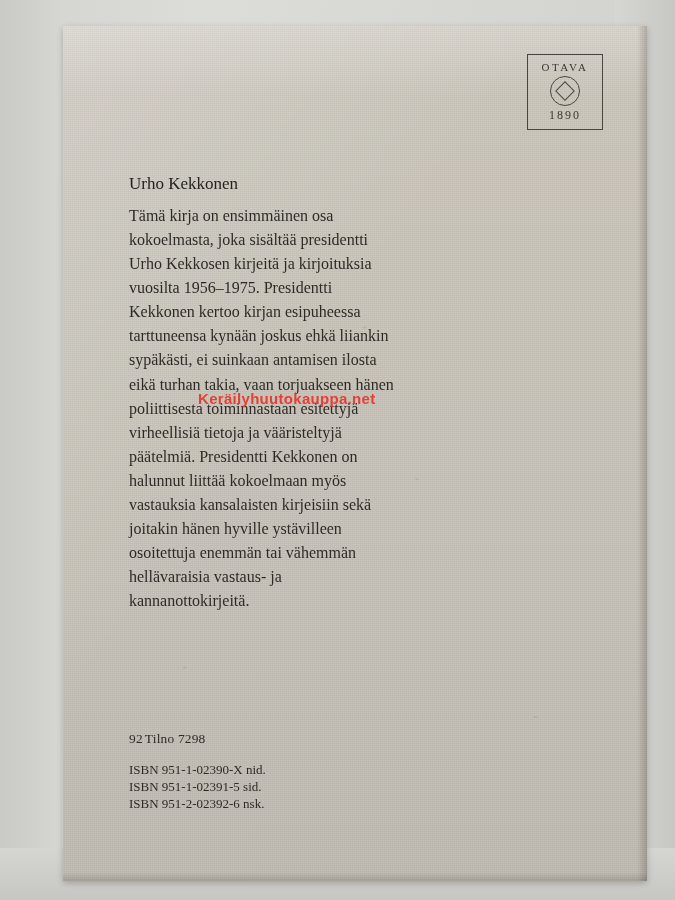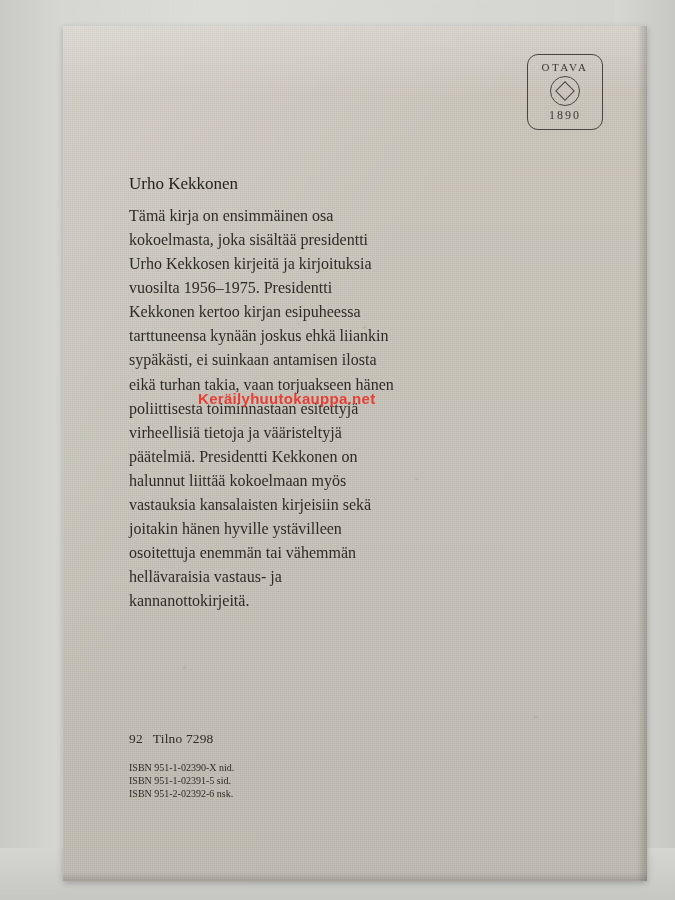--- a/index.html
+++ b/index.html
@@ -102,21 +102,21 @@
   #blurb p { margin: 0; }
 
   
   #otava-logo {
     position: absolute;
     right: 44px;
     top: 28px;
     width: 74px;
     height: 74px;
     border: 1px solid #4a4540;
-    border-radius: 11px;
+    border-radius: 0;
     color: #3b3732;
     text-align: center;
   }
   #otava-name {
     margin-top: 6px;
     font-size: 11px;
     letter-spacing: 2.4px;
     font-family: "Liberation Serif", serif;
   }
   #otava-mark {
@@ -142,26 +142,26 @@
 
   
   #imprint-line {
     position: absolute;
     left: 66px;
     top: 705px;
     font-size: 13.4px;
     color: #2e2b27;
     letter-spacing: 0.2px;
   }
-  #imprint-line .num { margin-right: 10px; }
+  #imprint-line .num { margin-right: 2px; }
   #isbn-block {
     position: absolute;
     left: 66px;
     top: 735px;
-    font-size: 10px;
+    font-size: 13px;
     line-height: 1.32;
     color: #2e2b27;
   }
 
   
   #watermark {
     position: absolute;
     left: 198px;
     top: 390px;
     font-family: "Liberation Sans", sans-serif;

